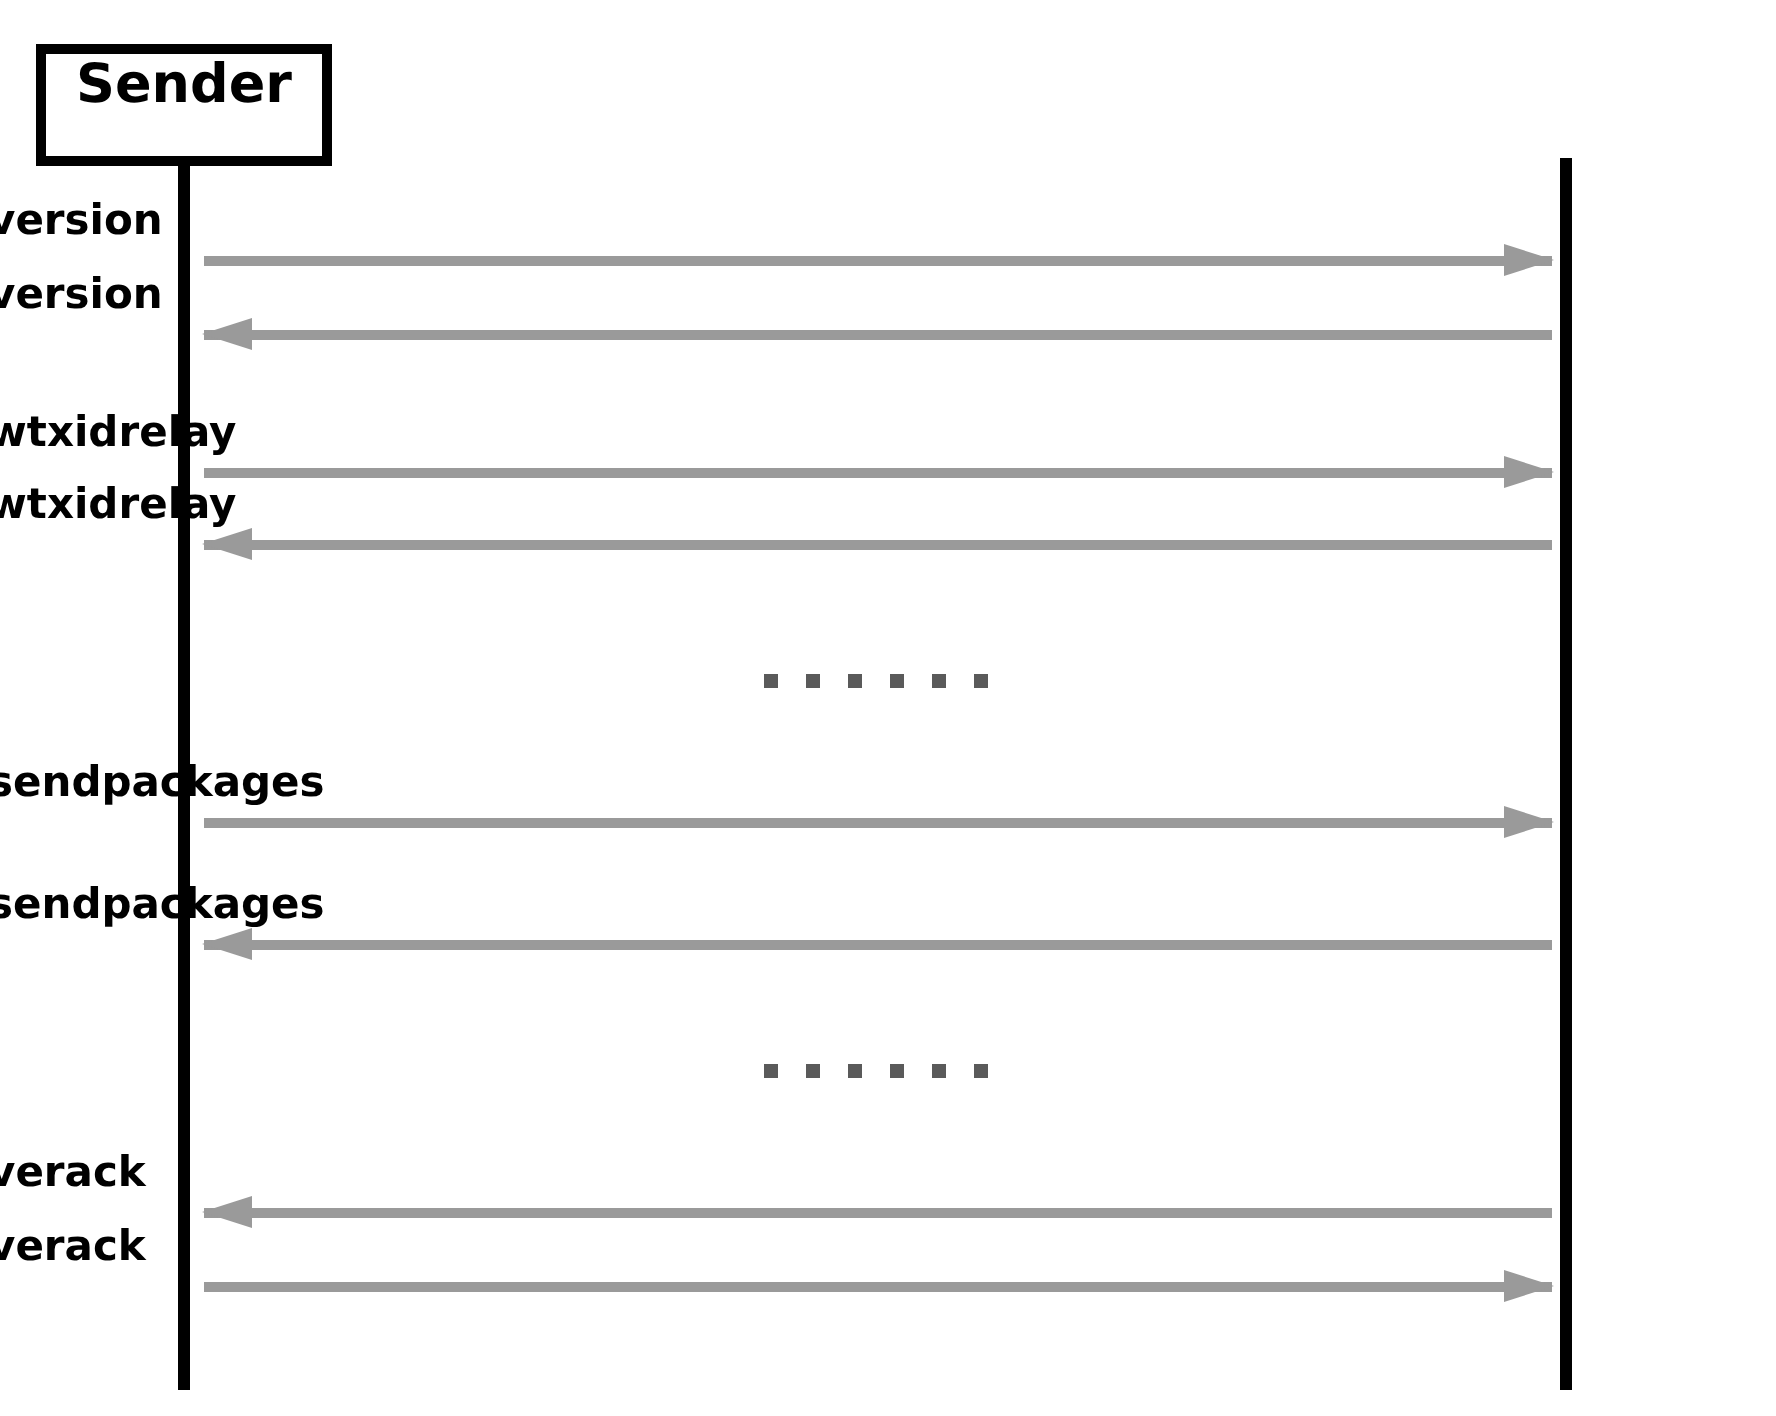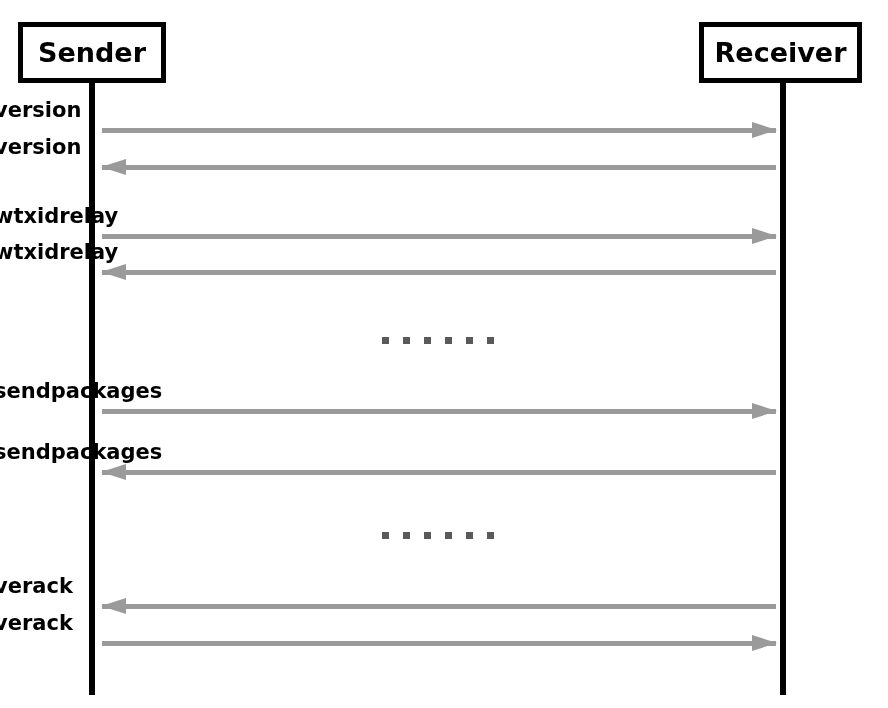--- a/index.html
+++ b/index.html
@@ -18,21 +18,20 @@
     overflow: hidden;
   }
 
   
   .participant-box {
     position: absolute;
     box-sizing: border-box;
     background: #ffffff;
     border: 5px solid #000000;
     display: flex;
-    align-items: center;
     justify-content: center;
   }
   .participant-label {
     font-size: 27px;
     font-weight: bold;
     color: #000000;
     letter-spacing: 0px;
     white-space: nowrap;
   }
   #box-sender   { left: 18px;  top: 22px; width: 148px; height: 61px; }
@@ -122,23 +121,20 @@
 </style>
 </head>
 <body>
 
 <div id="diagram">
 
   <div class="participant-box" id="box-sender">
     <span class="participant-label">Sender</span>
   </div>
 
-  <div class="participant-box" id="box-receiver">
-    <span class="participant-label">Receiver</span>
-  </div>
 
   <div class="lifeline" id="lifeline-sender"></div>
   <div class="lifeline" id="lifeline-receiver"></div>
 
   <div id="steps-layer">
       <div class="message" style="top: 128px;">
         <div class="msg-label" style="top: -30px; color: rgb(0, 0, 0);"><span class="msg-label-inner">version</span></div>
         <div class="msg-line" style="background: rgb(154, 154, 154);"></div>
         <div class="msg-arrowhead right" style="border-left-color: rgb(154, 154, 154);"></div>
       </div>

